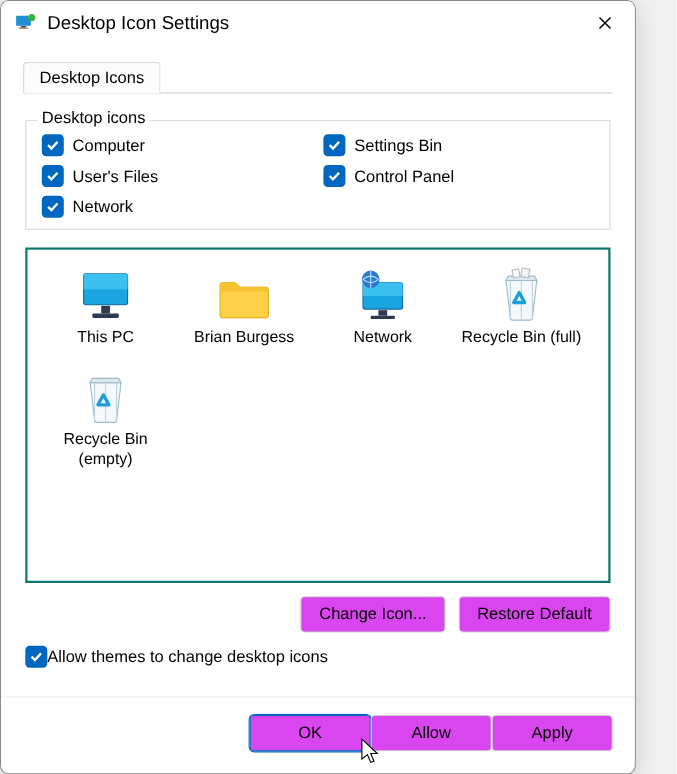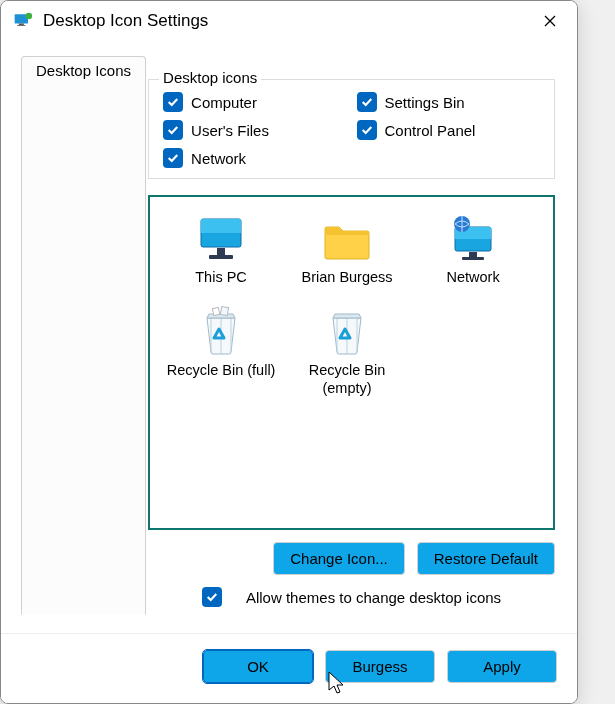--- a/index.html
+++ b/index.html
@@ -44,21 +44,21 @@
     width: 46px; height: 32px;
     display:flex;align-items:center;justify-content:center;
     font-size: 18px;
     color:#000;
   }
 
   .content {
     flex: 1;
     padding: 14px 20px 18px 20px;
     display:flex;
-    flex-direction:row;
+    flex-direction:column;
     background:#fff;
   }
 
   
   .tabstrip {
     display:flex;
     border-bottom:1px solid #d0d0d0;
   }
   .tab {
     padding: 5px 14px;
@@ -142,47 +142,46 @@
 
   .rowbtns {
     display:flex;
     gap:12px;
     justify-content:flex-end;
     margin-top:12px;
   }
   .btn {
     min-width: 130px;
     padding: 7px 16px;
-    background:#0ea5e9;
+    background:#d946ef;
     border:1px solid #cfcfcf;
     border-radius:4px;
     font-size:15px;
     text-align:center;
   }
   .btn.focus {
     border:1px solid #0067c0;
     outline:1px solid #0067c0;
   }
 
   .footer {
     display:flex;
-    gap:12px;
+    gap:0;
     justify-content:flex-end;
     padding: 16px 20px 20px 20px;
     background:#fff;
     border-top:1px solid #eee;
   }
   .footer .btn { min-width: 110px; }
 
   .allow-row {
     display:flex;
     align-items:center;
-    gap:24px;
+    gap:0;
     margin-top:12px;
-    justify-content:center;
   }
 
   .cursor {
     position:absolute;
     left: 328px;
     top: 671px;
     pointer-events:none;
   }
 </style>
 </head>
@@ -343,21 +342,21 @@
             </svg>
         </span>
         <span>Allow themes to change desktop icons</span>
       </div>
 
     </div>
   </div>
 
   <div class="footer">
     <div class="btn focus">OK</div>
-    <div class="btn">Burgess</div>
+    <div class="btn">Allow</div>
     <div class="btn">Apply</div>
   </div>
 
 </div>
 
 <svg class="cursor" width="20" height="26" viewBox="0 0 20 26">
   <path d="M1 1 L1 19 L6 15 L9 22 L12 21 L9 14 L15 14 Z" fill="#fff" stroke="#000" stroke-width="1"></path>
 </svg>
 
 </body></html>

